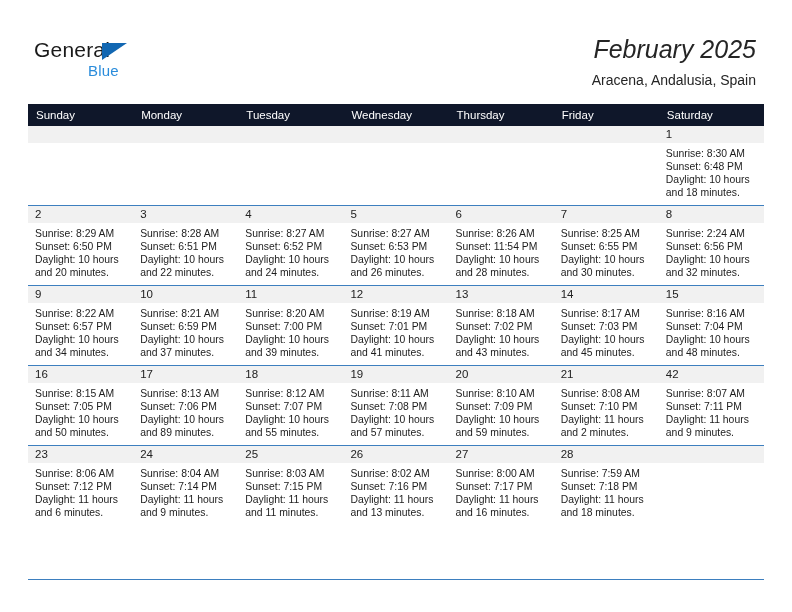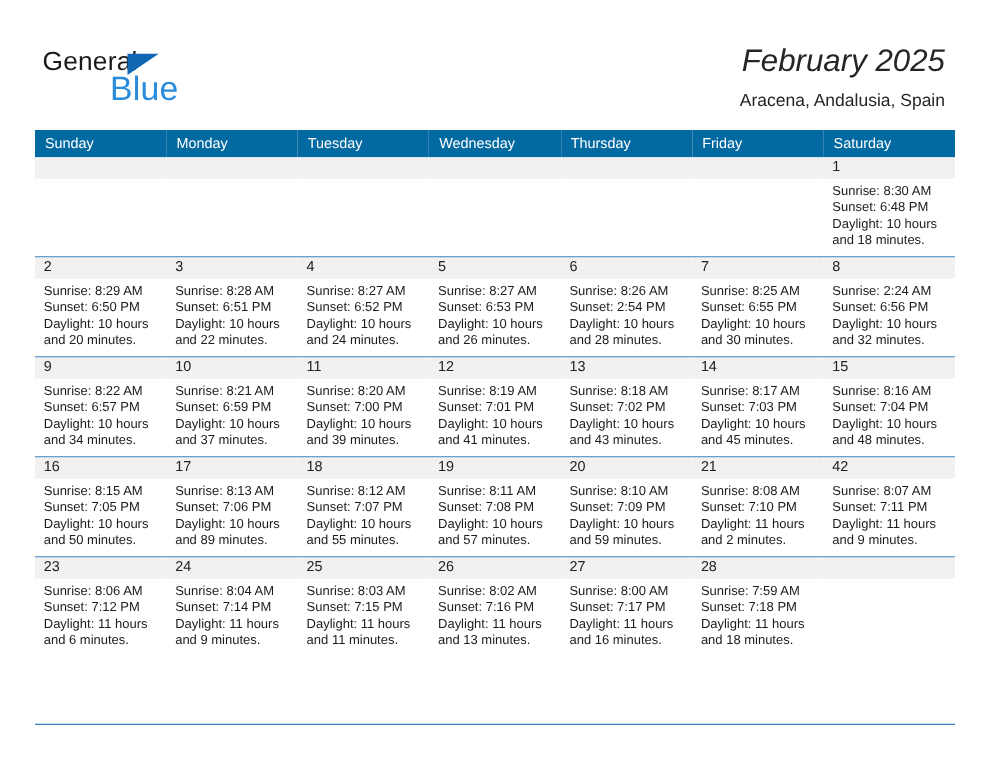--- a/index.html
+++ b/index.html
@@ -52,21 +52,21 @@
     top: 5px;
     width: 0;
     height: 0;
     border-left: 25px solid #1267b2;
     border-bottom: 17px solid transparent;
   }
   .brand-blue {
     position: absolute;
     left: 54px;
     top: 21px;
-    font-size: 27px;
+    font-size: 15px;
     color: #2a8cdb;
     line-height: 24px;
     letter-spacing: 0.2px;
   }
   .title-block {
     position: absolute;
     right: 36px;
     top: 34px;
     text-align: right;
   }
@@ -89,21 +89,21 @@
   
   .calendar {
     position: absolute;
     left: 28px;
     top: 104px;
     width: 736px;
     border-collapse: collapse;
     table-layout: fixed;
   }
   .calendar th {
-    background: #0369a1;
+    background: #0f172a;
     color: #ffffff;
     font-size: 11.5px;
     font-weight: normal;
     text-align: left;
     padding: 5px 0 5px 8px;
     height: 12px;
     border: none;
   }
   .calendar td {
     vertical-align: top;
@@ -309,21 +309,21 @@
                 <div>Daylight: 10 hours</div>
                 <div>and 26 minutes.</div>
               </div>
             </div>
           </td>
         <td>
             <div class="daycell">
               <div class="daynum-bar">6</div>
               <div class="info">
                 <div>Sunrise: 8:26 AM</div>
-                <div>Sunset: 2:54 PM</div>
+                <div>Sunset: 11:54 PM</div>
                 <div>Daylight: 10 hours</div>
                 <div>and 28 minutes.</div>
               </div>
             </div>
           </td>
         <td>
             <div class="daycell">
               <div class="daynum-bar">7</div>
               <div class="info">
                 <div>Sunrise: 8:25 AM</div>

